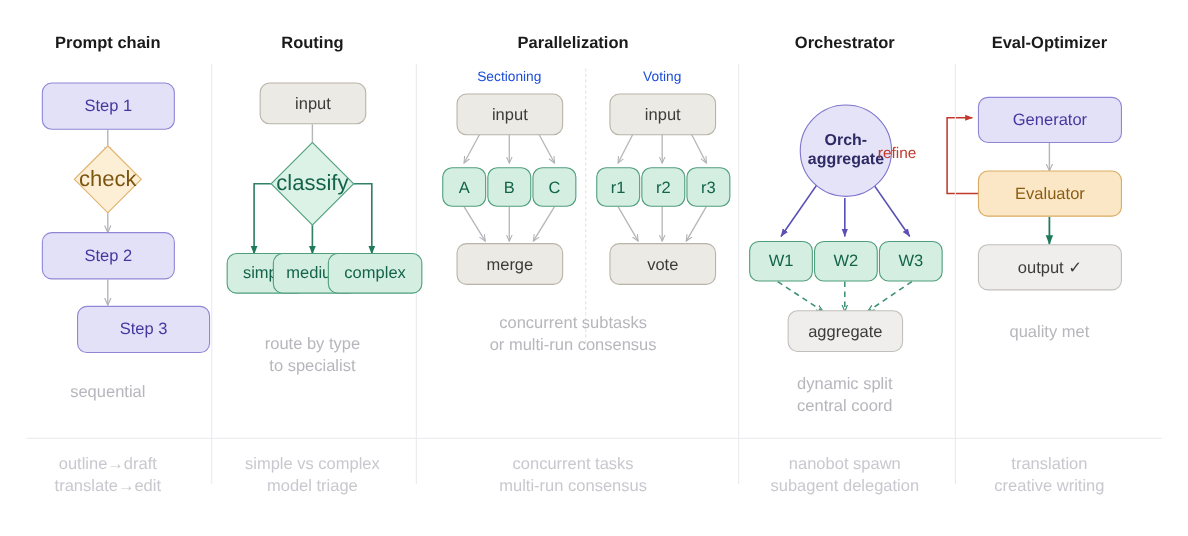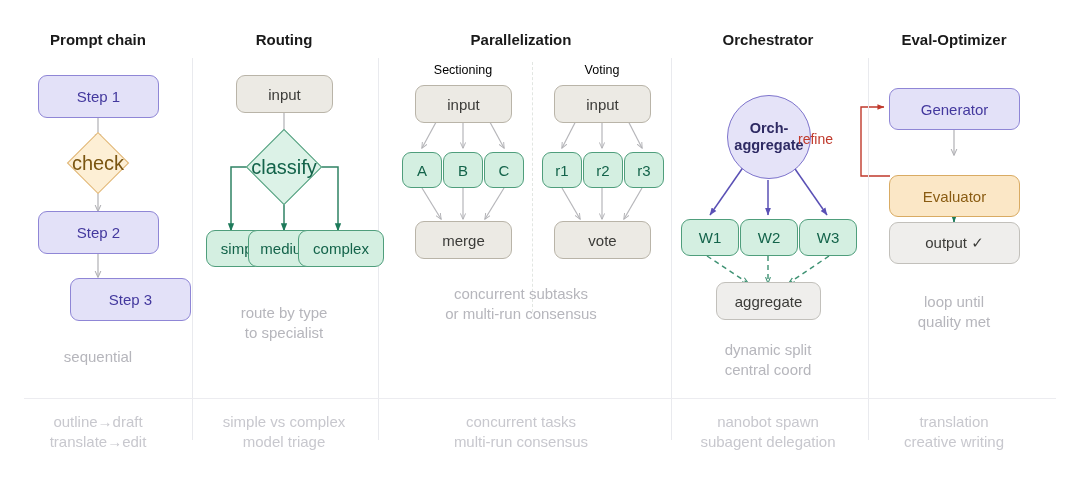--- a/index.html
+++ b/index.html
@@ -18,21 +18,21 @@
 
   
   .col-title{
     position:absolute;
     font-size:15px;font-weight:bold;color:#1a1a1a;
     text-align:center;white-space:nowrap;
     transform:translateX(-50%);
   }
   .sub-title{
     position:absolute;
-    font-size:12.5px;color:#000000;
+    font-size:12.5px;color:#1d4ed8;
     text-align:center;white-space:nowrap;
     transform:translateX(-50%);
   }
 
   
   .node{
     position:absolute;
     display:flex;align-items:center;justify-content:center;
     box-sizing:border-box;
     border-radius:9px;
@@ -273,26 +273,25 @@
     <div>central coord</div>
   </div>
 
   <div class="usecase" style="left:768px;top:412px;width:220px;">
     <div>nanobot spawn</div>
     <div>subagent delegation</div>
   </div>
 
   <div class="node n-purple" style="left:889px;top:88px;width:131px;height:42px;">Generator</div>
 
-  <div class="node n-amber" style="left:889px;top:155px;width:131px;height:42px;margin-top:20px;">Evaluator</div>
+  <div class="node n-amber" style="left:889px;top:155px;width:131px;height:42px;">Evaluator</div>
 
   <div class="node n-gray2" style="left:889px;top:222px;width:131px;height:42px;">output ✓</div>
 
   <div class="caption" style="left:954px;top:292px;width:200px;">
-    <div>loop until</div>
     <div>quality met</div>
   </div>
 
   <div class="usecase" style="left:954px;top:412px;width:200px;">
     <div>translation</div>
     <div>creative writing</div>
   </div>
 
 </div>
 

